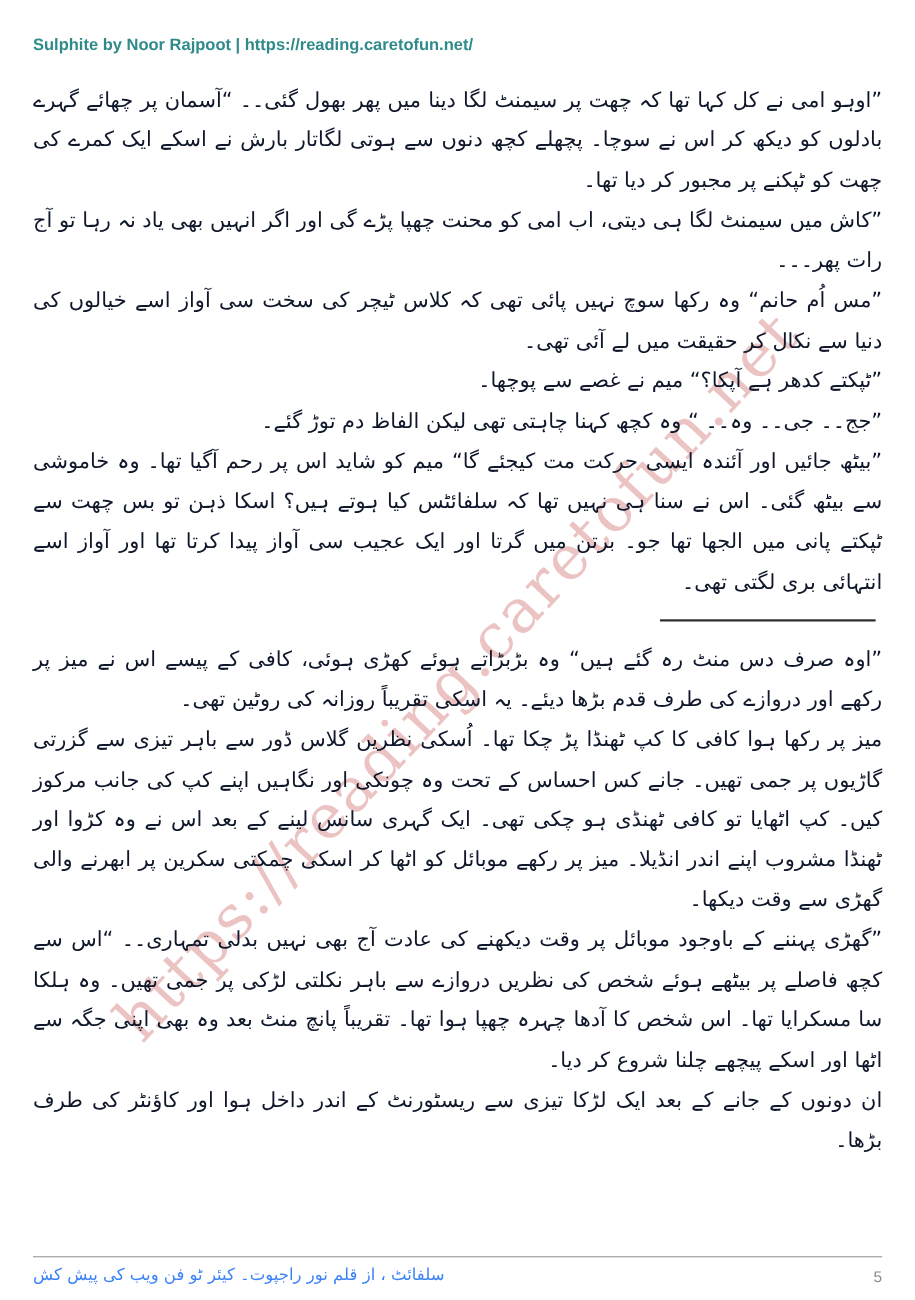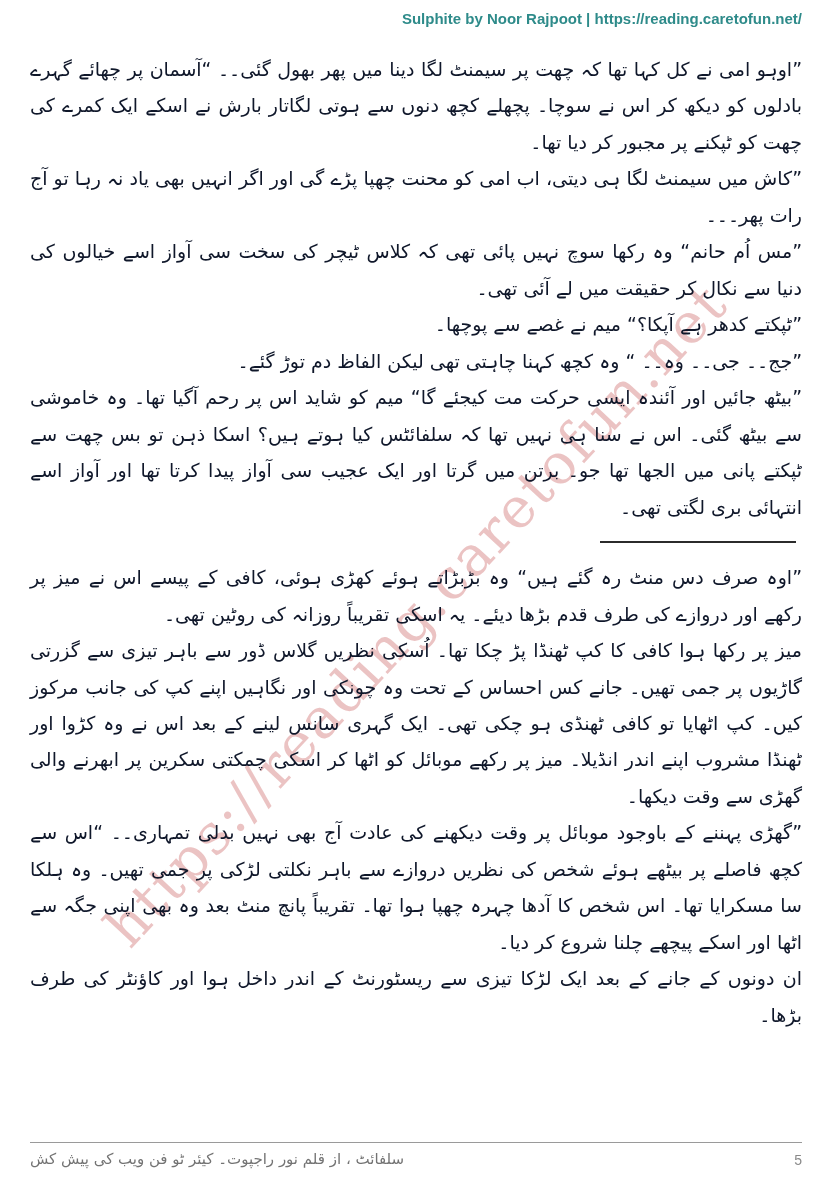--- a/index.html
+++ b/index.html
@@ -9,25 +9,25 @@
     height:1182px;
     margin:0 auto;
     background:#ffffff;
     overflow:hidden;
     font-family:"DejaVu Sans", sans-serif;
   }
   .header {
     position:relative;
     z-index:2;
     padding:10px 30px 0 30px;
-    text-align:right;
     font-family:"Liberation Sans", sans-serif;
     font-size:15px;
     font-weight:600;
     color:#2e8b8a;
+    margin-top:22px;
   }
   .watermark {
     position:absolute;
     z-index:0;
     top:52%;
     left:50%;
     transform:translate(-50%,-50%) rotate(-47deg);
     font-family:"DejaVu Serif", serif;
     font-size:56px;
     letter-spacing:2px;
@@ -59,21 +59,21 @@
     bottom:14px;
     border-top:1px solid #9a9a9a;
     padding-top:7px;
     display:flex;
     justify-content:space-between;
     align-items:flex-start;
   }
   .footer .credit {
     direction:rtl;
     font-size:15px;
-    color:#737373;
+    color:#3b82f6;
   }
   .footer .pagenum {
     font-family:"Liberation Sans", sans-serif;
     font-size:14px;
     color:#8a8a8a;
     padding-left:14px;
     padding-top:2px;
   }
 </style>
 </head>

